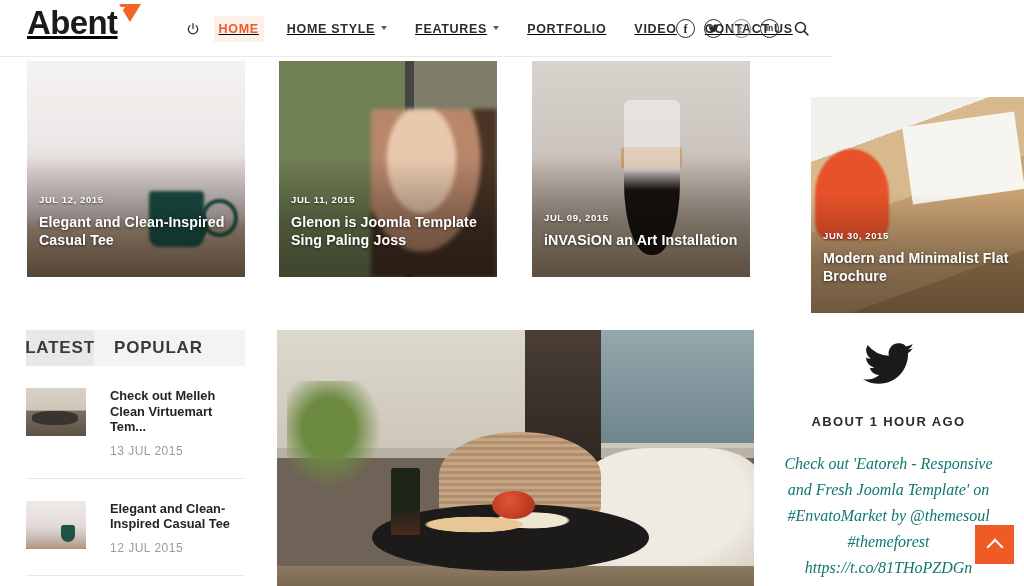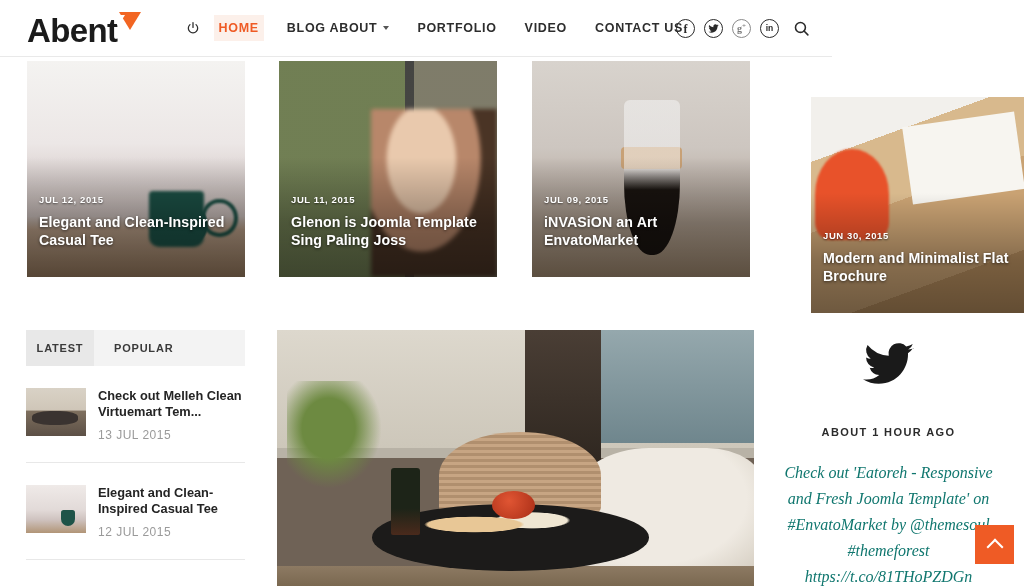--- a/index.html
+++ b/index.html
@@ -9,21 +9,21 @@
     background: #ffffff;
     font-family: "Liberation Sans", sans-serif;
   }
 
   
   .header {
     position: absolute; top: 0; left: 0;
     width: 832px; height: 57px;
     background: #ffffff;
     border-bottom: 1px solid #e9e9e9;
-    display: flex; align-items: center;
+    display: flex;  text-decoration: underline;
   }
   .logo {
     margin-left: 27px;
     display: flex; align-items: flex-end;
     height: 40px;
   }
   .logo-text {
     font-size: 33px; font-weight: bold; letter-spacing: -0.6px;
     color: #1b1b1b; line-height: 34px;
     font-family: "Liberation Sans", sans-serif;
@@ -186,29 +186,29 @@
 
   
   .leftcol {
     position: absolute; left: 26px; top: 330px;
     width: 219px;
   }
   .tabs { display: flex; height: 36px; }
   .tab {
     flex: 0 0 auto;
     display: flex; align-items: center; justify-content: center;
-    font-size: 11px; font-weight: bold; letter-spacing: 0.8px;
+    font-size: 17px; font-weight: bold; letter-spacing: 0.8px;
     color: #3a3a3a;
     cursor: pointer;
   }
   .tab.latest { width: 68px; background: #e8e8e8; }
   .tab.popular { width: 151px; background: #f3f3f3; justify-content: flex-start; padding-left: 20px; }
 
   .post {
-    display: flex; gap: 12px;
+    display: flex; gap: 24px;
     padding: 22px 0 20px 0;
     border-bottom: 1px solid #e8e8e8;
     cursor: pointer;
   }
   .post .thumb {
     flex: 0 0 60px; width: 60px; height: 48px;
     overflow: hidden; position: relative;
   }
   .th-table {
     background: linear-gradient(to bottom, #d9d2c6 0%, #cfc6b8 46%, #7e6f5e 48%, #5c5046 100%);
@@ -292,22 +292,22 @@
   }
 
   
   .rightcol {
     position: absolute; left: 779px; top: 330px;
     width: 219px;
     text-align: center;
   }
   .tw-bird { margin-top: 8px; display: flex; justify-content: center; }
   .tw-ago {
-    margin-top: 36px;
-    font-size: 11px; font-weight: bold; letter-spacing: 1.4px;
+    margin-top: 24px;
+    font-size: 13px; font-weight: bold; letter-spacing: 1.4px;
     color: #2b2b2b;
   }
   .tw-text {
     margin-top: 22px;
     font-family: "Liberation Serif", serif;
     font-style: italic;
     font-size: 16px;
     line-height: 26px;
     color: #0f766e;
   }
@@ -346,21 +346,25 @@
     <div class="nav-item power">
       <svg width="14" height="14" viewBox="0 0 24 24" fill="none" stroke="#2d2d2d" stroke-width="2.2" stroke-linecap="round">
         <path d="M12 3 L12 11"></path>
         <path d="M6.8 6.2 A8 8 0 1 0 17.2 6.2"></path>
       </svg>
     </div>
     <div class="nav-item active">
       <span>HOME</span>
     </div>
     <div class="nav-item">
-      <span>BLOG ABOUT</span>
+      <span>HOME STYLE</span>
+      <span class="caret"></span>
+    </div>
+    <div class="nav-item">
+      <span>FEATURES</span>
       <span class="caret"></span>
     </div>
     <div class="nav-item">
       <span>PORTFOLIO</span>
     </div>
     <div class="nav-item">
       <span>VIDEO</span>
     </div>
     <div class="nav-item">
       <span>CONTACT US</span>
@@ -409,21 +413,21 @@
       <div class="cdate">JUL 11, 2015</div>
       <div class="ctitle">Glenon is Joomla Template Sing Paling Joss</div>
     </div>
   </div>
 
   <div class="card" id="card2">
     <div class="photo ph-carafe"></div>
     <div class="shade"></div>
     <div class="cap">
       <div class="cdate">JUL 09, 2015</div>
-      <div class="ctitle">iNVASiON an Art EnvatoMarket</div>
+      <div class="ctitle">iNVASiON an Art Installation</div>
     </div>
   </div>
 
   <div class="card" id="card3">
     <div class="photo ph-desk"></div>
     <div class="shade"></div>
     <div class="cap">
       <div class="cdate">JUN 30, 2015</div>
       <div class="ctitle">Modern and Minimalist Flat Brochure</div>
     </div>

